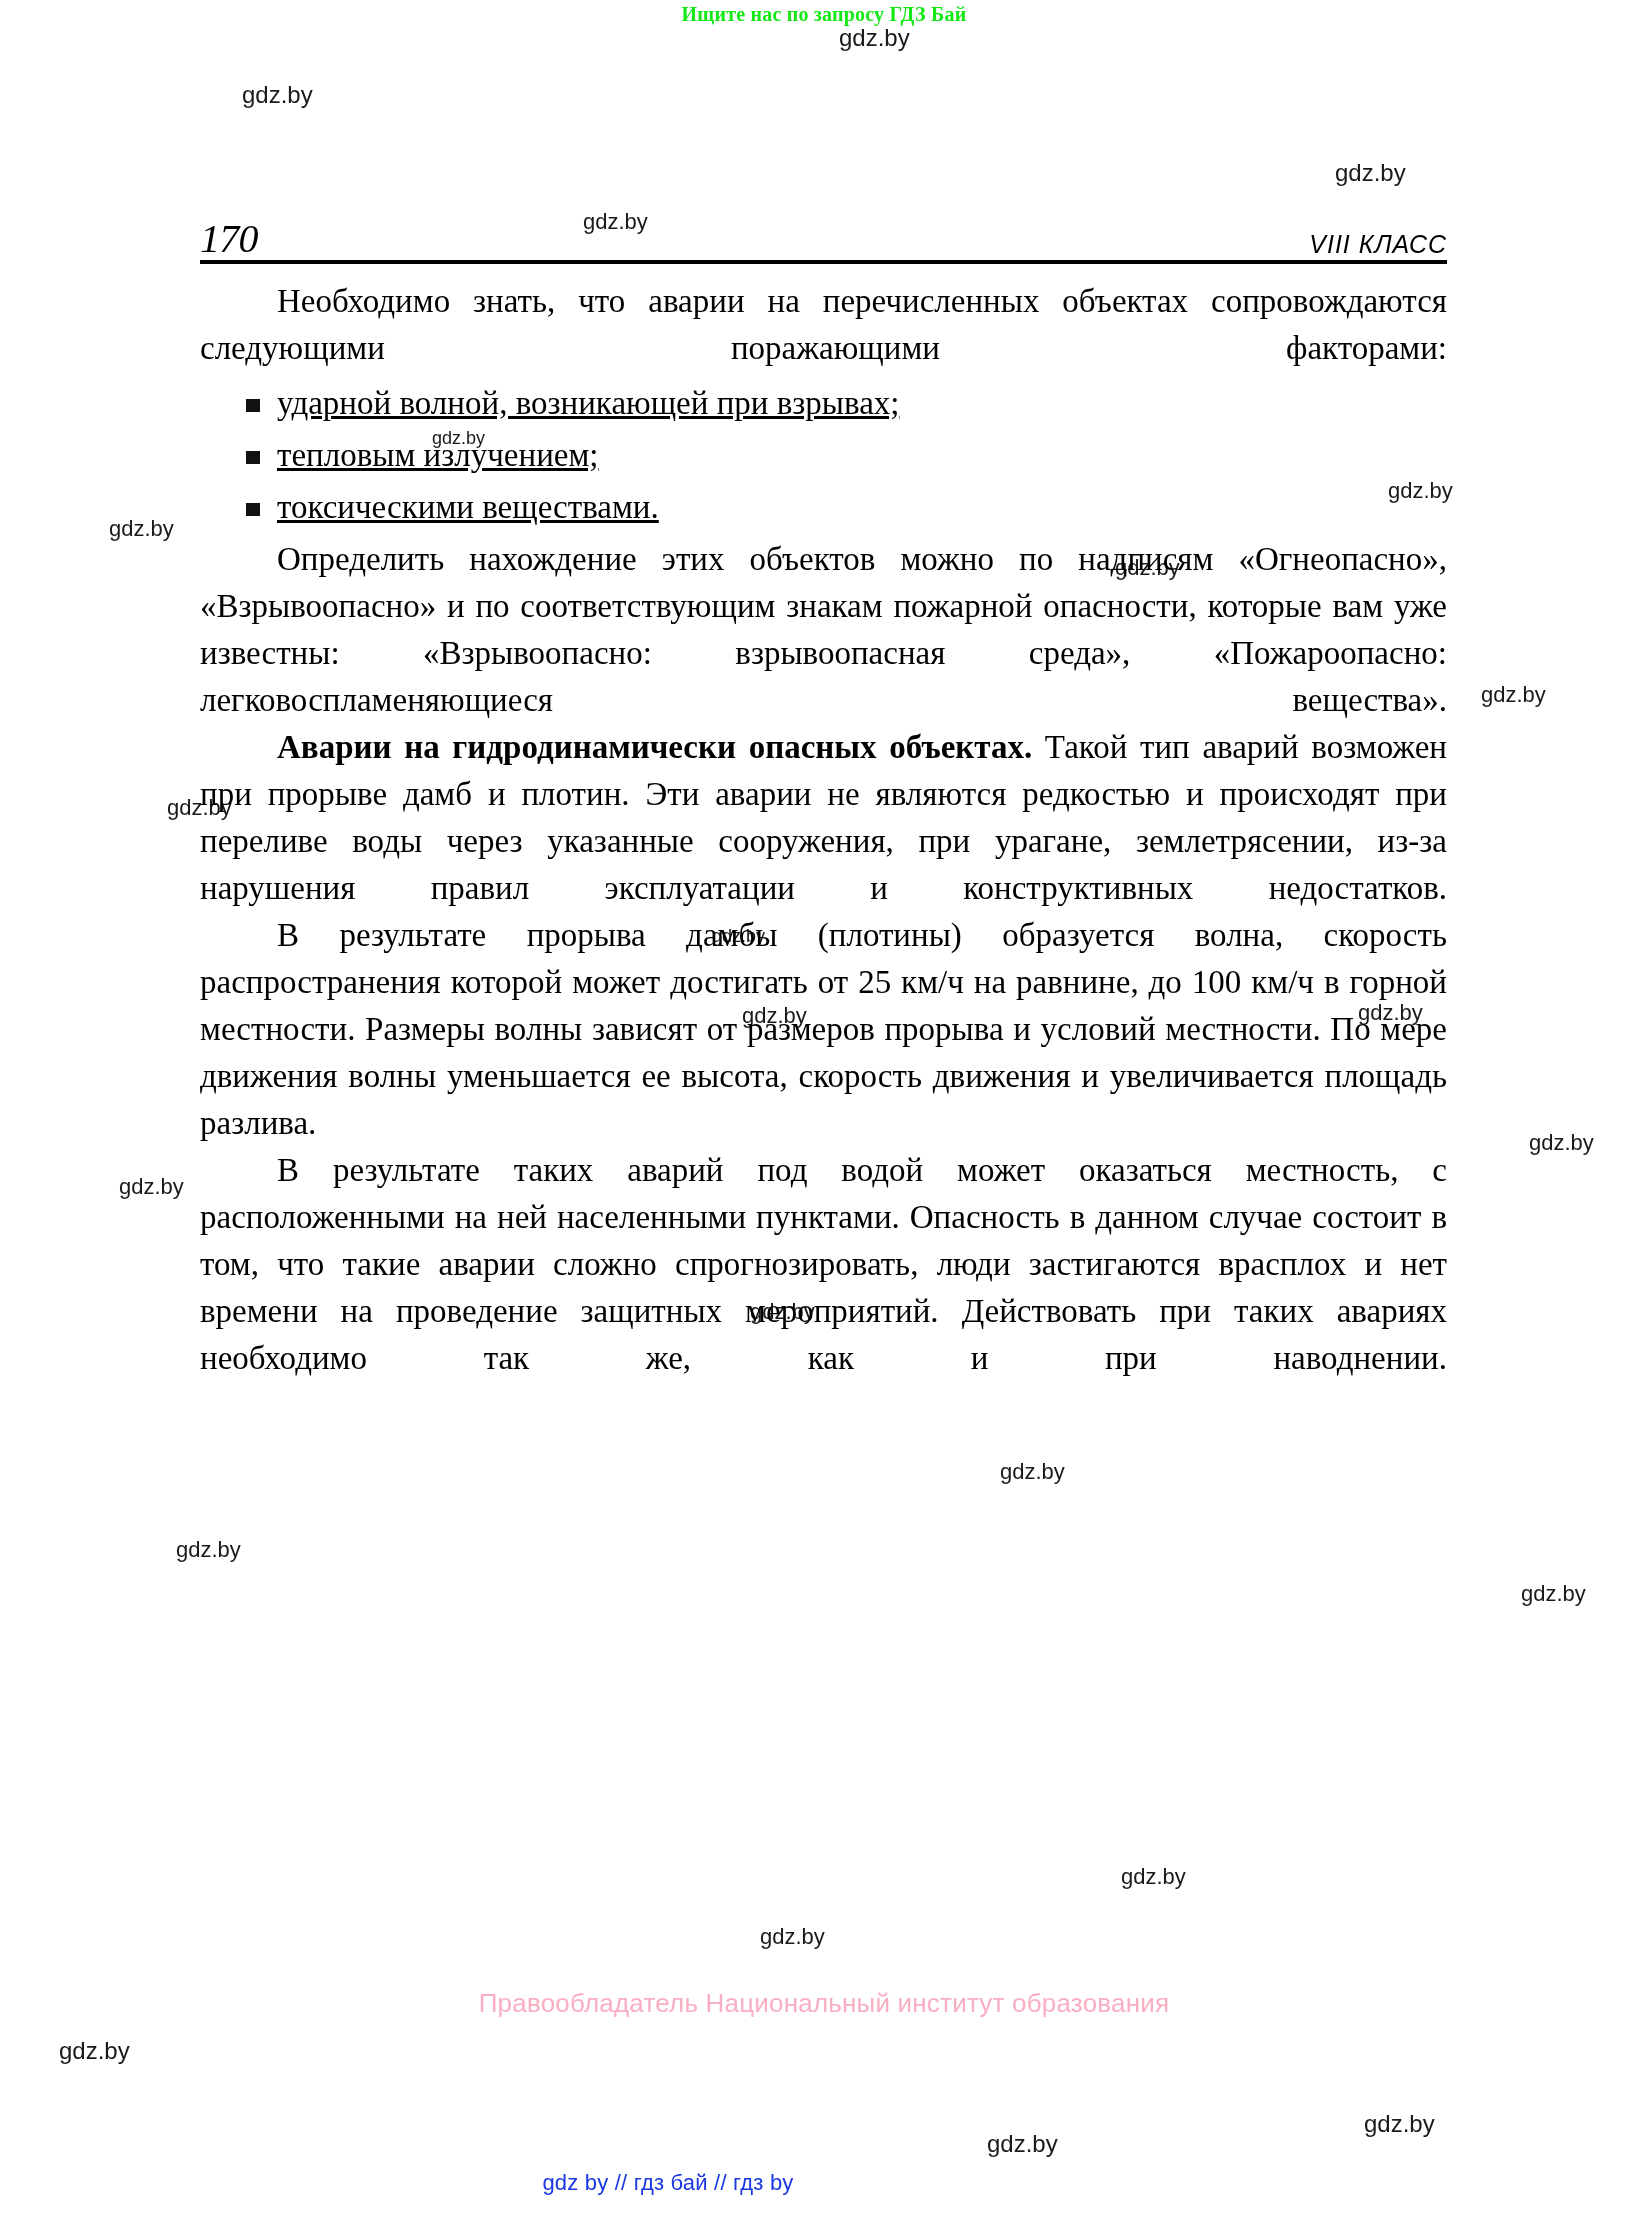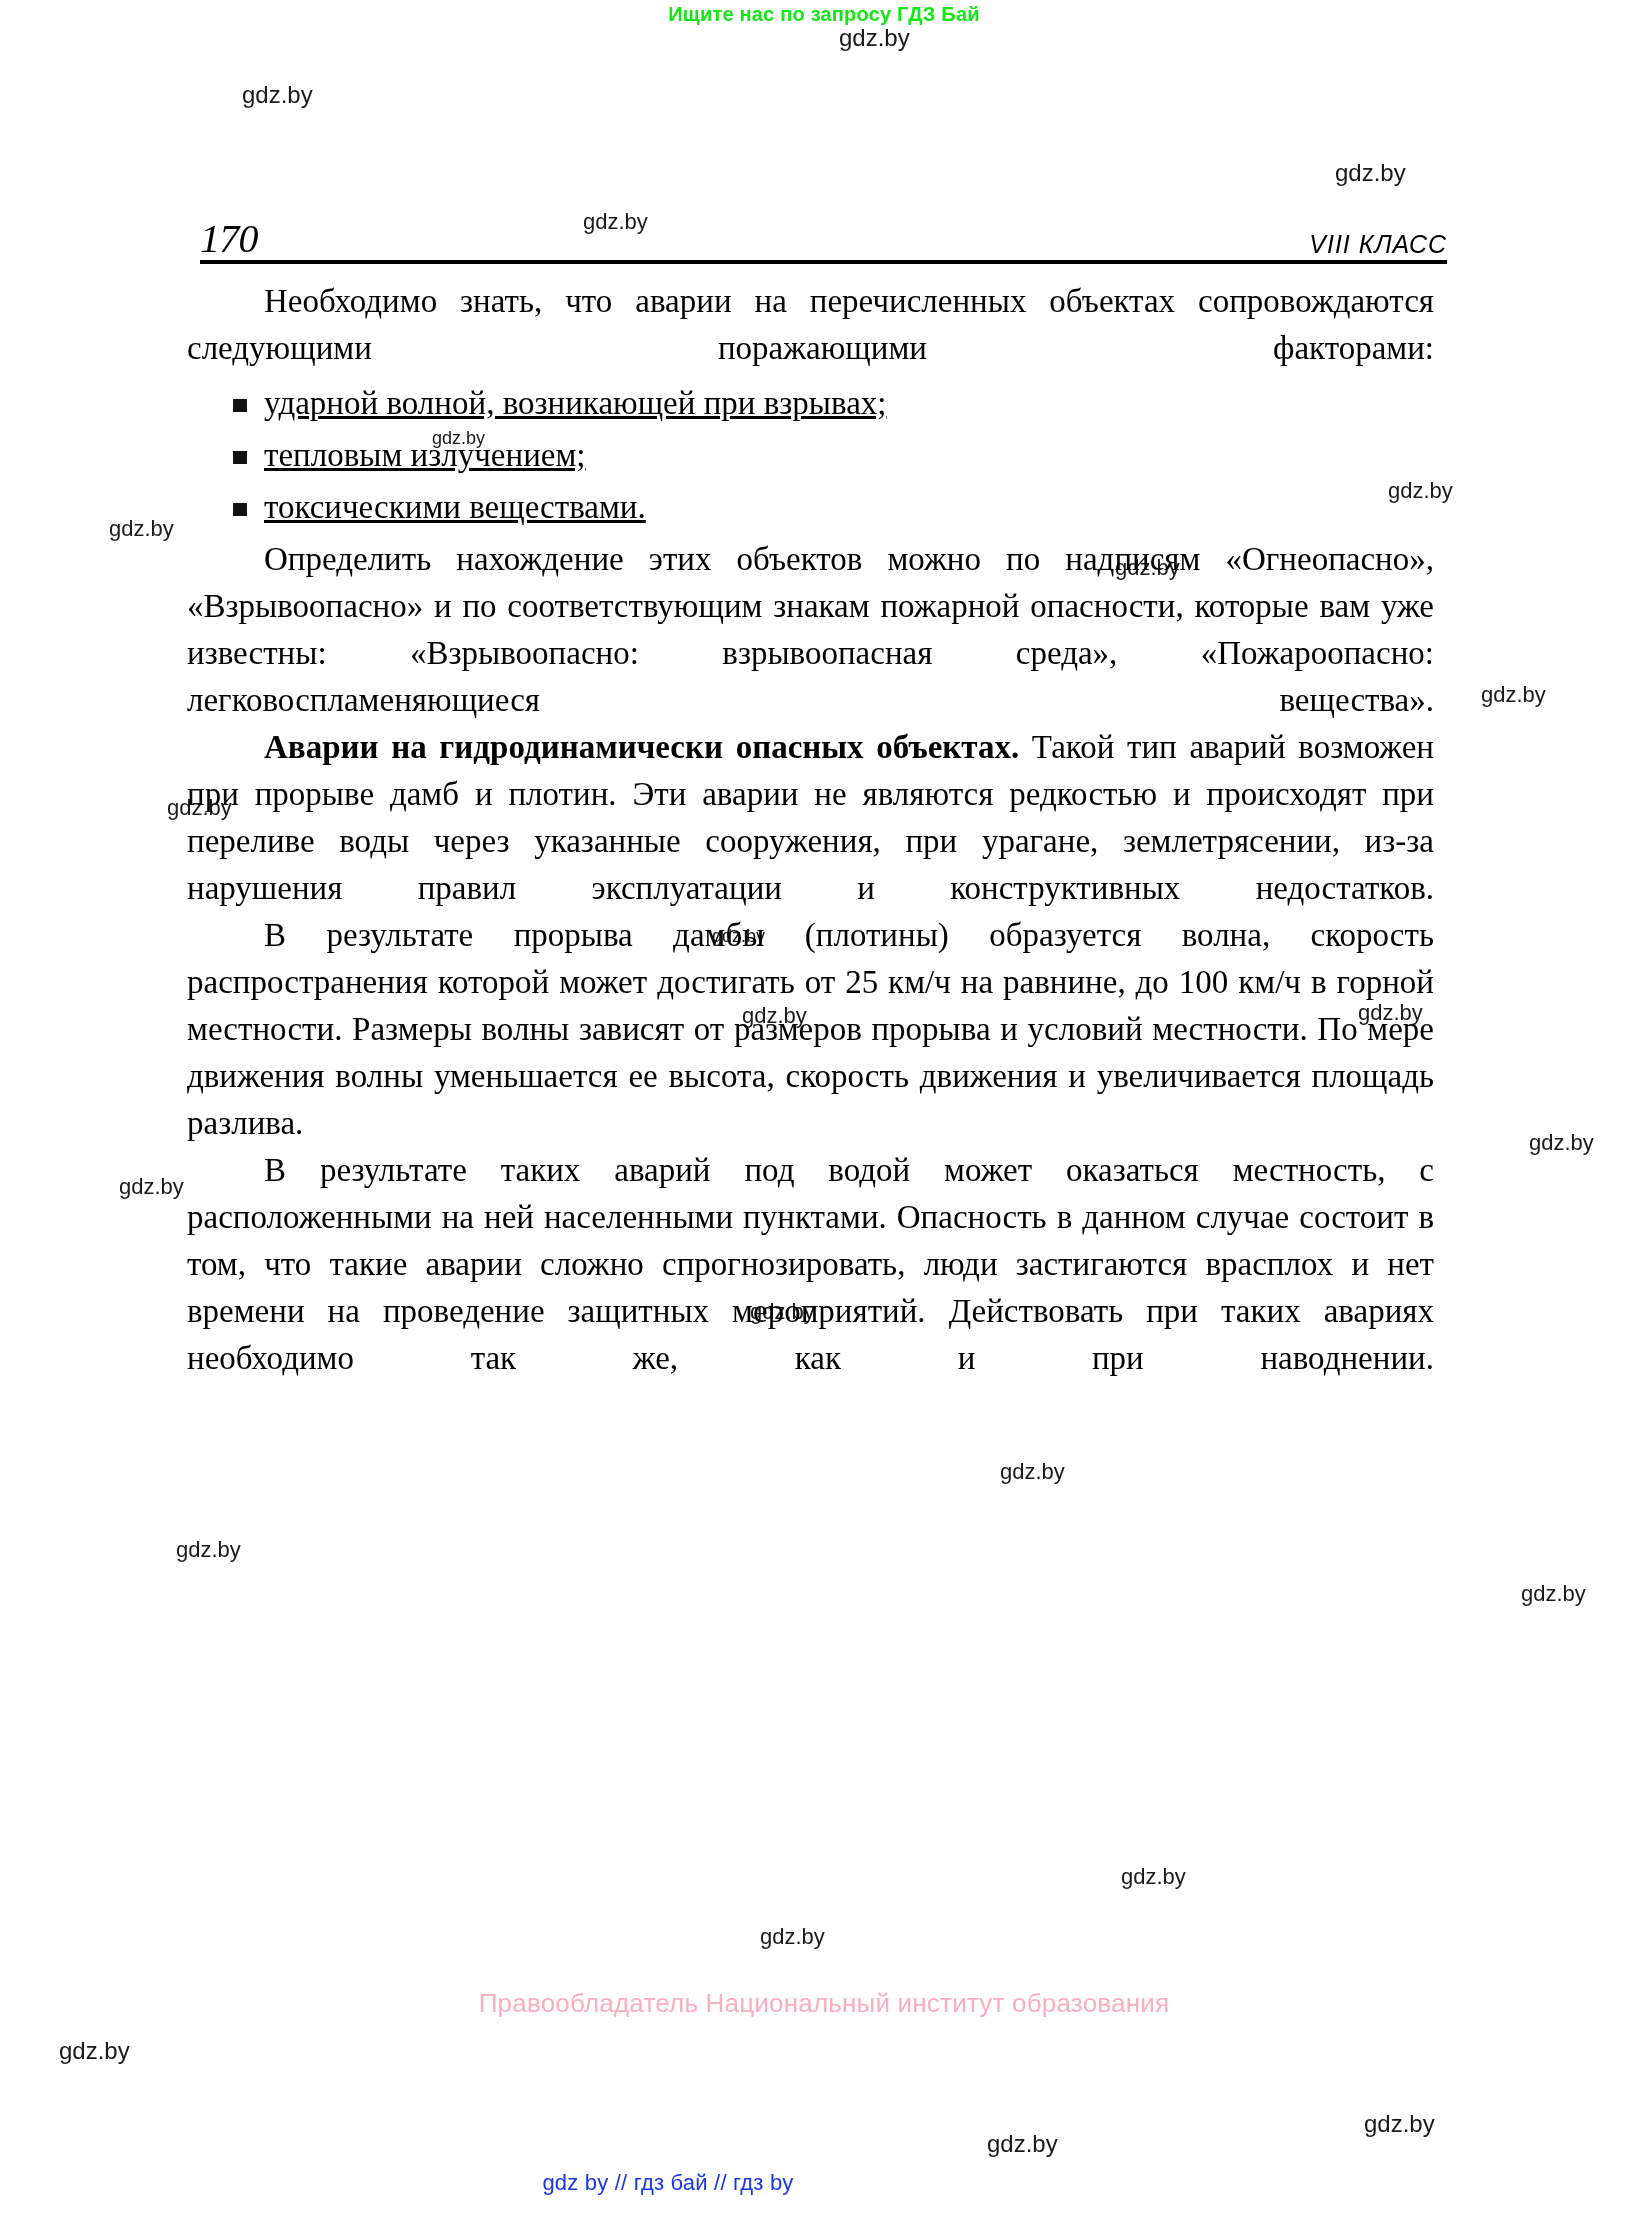--- a/index.html
+++ b/index.html
@@ -20,21 +20,21 @@
     overflow: hidden;
   }
 
   
   .promo-banner {
     position: absolute;
     top: 3.2px;
     left: 0;
     width: 1648px;
     text-align: center;
-    font-family: Liberation Sans, sans-serif;
+    font-family: Liberation Serif, serif;
     font-weight: bold;
     font-size: 20px;
     color: #14e814;
     letter-spacing: 0.2px;
   }
 
   
   .wm {
     position: absolute;
     font-family: "Liberation Sans", "DejaVu Sans", sans-serif;
@@ -75,21 +75,21 @@
     left: 200px;
     top: 260px;
     width: 1247px;
     height: 4px;
     background: #000;
   }
 
   
   .column {
     position: absolute;
-    left: 187px;
+    left: 200px;
     top: 278px;
     width: 1247px;
   }
   p.body {
     margin: 0;
     font-size: 33px;
     line-height: 47px;
     text-align: justify;
     text-align-last: left;
     text-indent: 77px;

